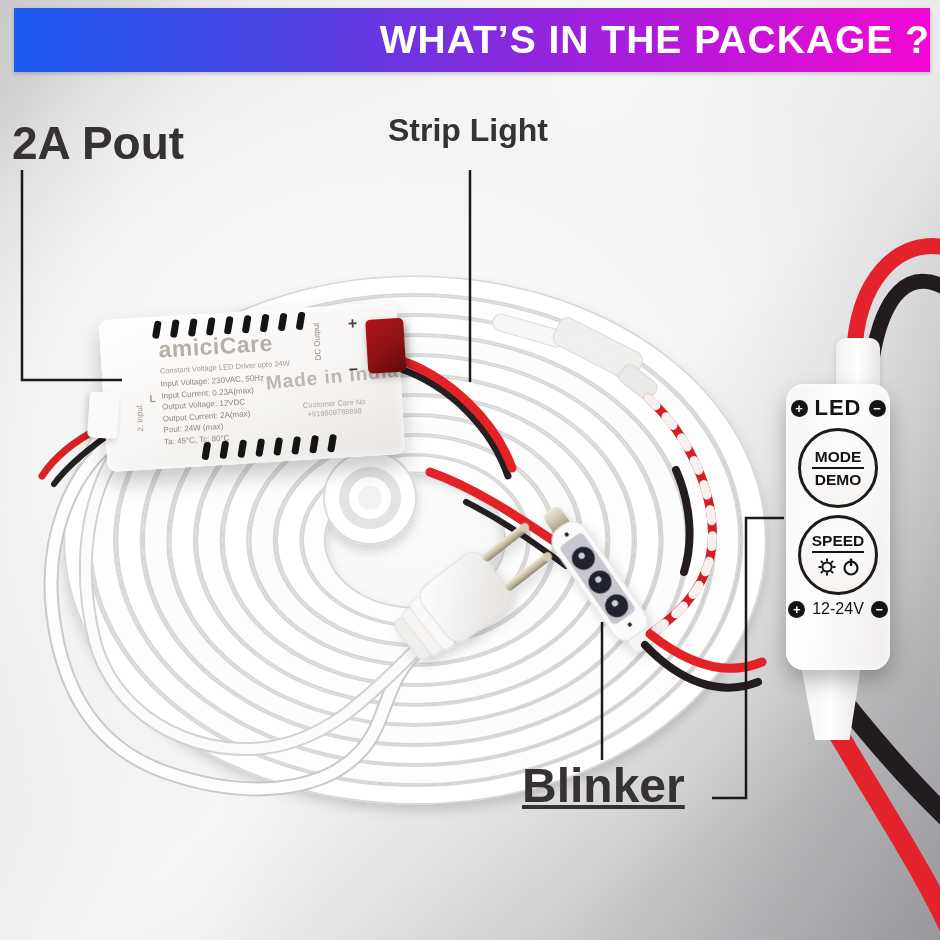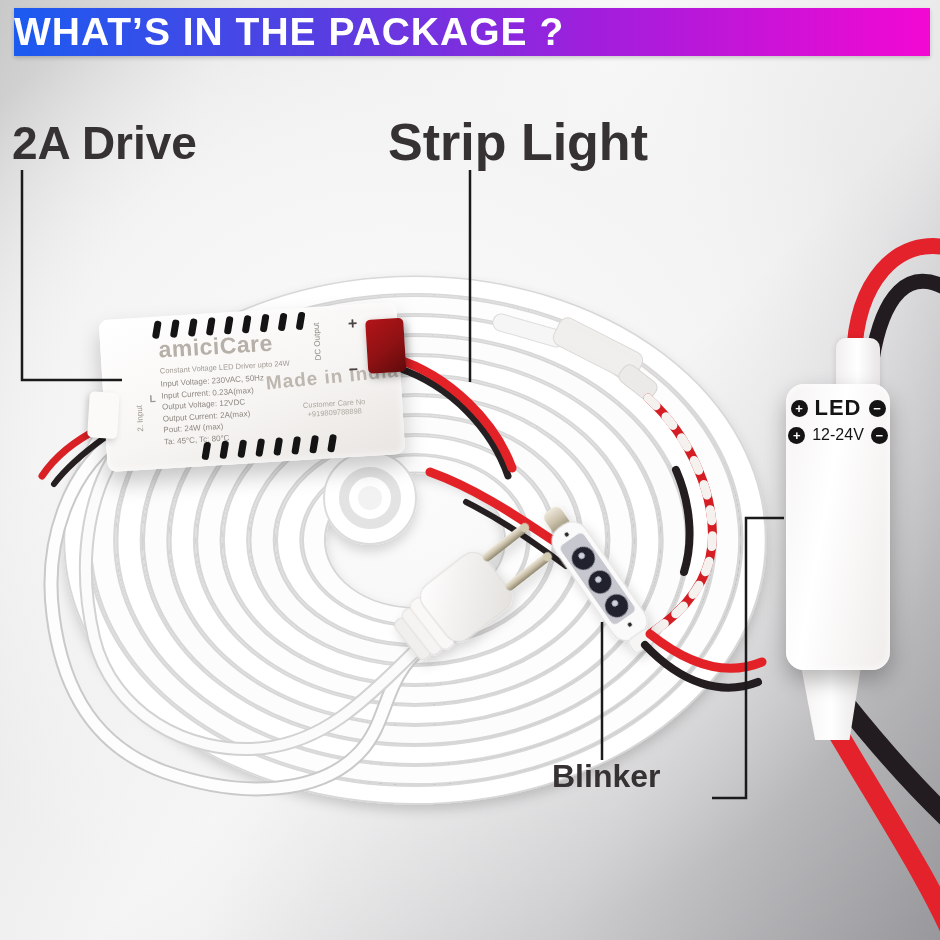--- a/index.html
+++ b/index.html
@@ -5,31 +5,31 @@
   html,body{margin:0;padding:0;}
   body{width:940px;height:940px;overflow:hidden;font-family:"Liberation Sans",sans-serif;}
   .stage{position:absolute;left:0;top:0;width:940px;height:940px;
     background:
       linear-gradient(to bottom right, rgba(0,0,0,0) 55%, rgba(70,70,78,.30) 100%),
       radial-gradient(ellipse at 42% 48%, #fcfcfc 0%, #f4f4f4 45%, rgba(244,244,244,0) 72%),
       linear-gradient(115deg,#c9c9c9 0%,#e8e8e8 18%,#f8f8f8 46%,#e8e8e9 72%,#bcbcbe 100%);
   }
 
   
-  .banner{position:absolute;left:14px;top:8px;width:916px;height:48px;
+  .banner{position:absolute;left:14px;top:8px;width:916px;height:64px;
     background:linear-gradient(90deg,#1b5bf0 0%,#5340e2 32%,#a21edc 64%,#f308d2 100%);
-    display:flex;align-items:center;justify-content:flex-start;
+    display:flex;align-items:center;justify-content:flex-end;
     box-shadow:0 2px 4px rgba(0,0,0,.18);}
   .banner-title{color:#fff;font-size:39px;font-weight:bold;letter-spacing:1px;}
 
   
   .big-label{position:absolute;font-weight:bold;color:#363132;}
   .label-drive{left:12px;top:116px;font-size:46px;}
-  .label-strip{left:388px;top:112px;font-size:52px;}
-  .label-blinker{left:552px;top:758px;font-size:32px;}
+  .label-strip{left:388px;top:112px;font-size:32px;}
+  .label-blinker{left:522px;top:758px;font-size:48px;text-decoration:underline;}
 
   
   .scene,.lines{position:absolute;left:0;top:0;width:940px;height:940px;}
 
   
   .driver{position:absolute;left:103px;top:311px;width:298px;height:152px;
     transform:rotate(-3.5deg);border-radius:9px;
     background:linear-gradient(160deg,#ffffff 0%,#f7f5f3 55%,#e8e5e2 100%);
     box-shadow:0 12px 22px rgba(0,0,0,.22), inset 0 0 10px rgba(255,255,255,.8);}
   .vents{position:absolute;display:flex;gap:11px;}
@@ -246,34 +246,62 @@
   </div>
 
   <div class="remote-tab-top"></div>
   <div class="remote-tab-bottom"></div>
   <div class="remote">
     <div class="r-row r-top">
       <span class="pm">+</span>
       <span class="r-led">LED</span>
       <span class="pm">−</span>
     </div>
+    <div class="rbtn">
+      <span class="t">MODE</span>
+      <span class="rule"></span>
+      <span class="t">DEMO</span>
+    </div>
+    <div class="rbtn">
+      <span class="t">SPEED</span>
+      <span class="rule"></span>
+      <span class="icon-row">
+        <svg width="22" height="22" viewBox="0 0 22 22">
+          <circle cx="11" cy="11" r="4.6" fill="none" stroke="#141414" stroke-width="2"></circle>
+          <g stroke="#141414" stroke-width="2">
+            <line x1="11" y1="2.5" x2="11" y2="5.5"></line>
+              <line x1="11" y1="16.5" x2="11" y2="19.5"></line>
+            <line x1="2.5" y1="11" x2="5.5" y2="11"></line>
+              <line x1="16.5" y1="11" x2="19.5" y2="11"></line>
+            <line x1="4.9" y1="4.9" x2="7.1" y2="7.1"></line>
+              <line x1="14.9" y1="14.9" x2="17.1" y2="17.1"></line>
+            <line x1="4.9" y1="17.1" x2="7.1" y2="14.9"></line>
+              <line x1="14.9" y1="7.1" x2="17.1" y2="4.9"></line>
+          </g>
+        </svg>
+        <svg width="18" height="20" viewBox="0 0 18 20">
+          <circle cx="9" cy="11" r="6.5" fill="none" stroke="#141414" stroke-width="2.2"></circle>
+          <line x1="9" y1="1.5" x2="9" y2="9" stroke="#141414" stroke-width="2.4"></line>
+        </svg>
+      </span>
+    </div>
     <div class="r-row r-bottom">
       <span class="pm">+</span>
       <span class="r-volt">12-24V</span>
       <span class="pm">−</span>
     </div>
   </div>
 
   <svg class="lines" viewBox="0 0 940 940">
     <path d="M22 170 V380 H122"></path>
     <path d="M470 170 V382"></path>
     <path d="M602 622 V760"></path>
     <path d="M712 798 H746 V518 H784"></path>
   </svg>
 
   <div class="banner">
     <span class="banner-title">WHAT’S IN THE PACKAGE ?</span>
   </div>
-  <div class="big-label label-drive">2A Drive</div>
+  <div class="big-label label-drive">2A Pout</div>
   <div class="big-label label-strip">Strip Light</div>
   <div class="big-label label-blinker">Blinker</div>
 
 </div>
 
 </body></html>

